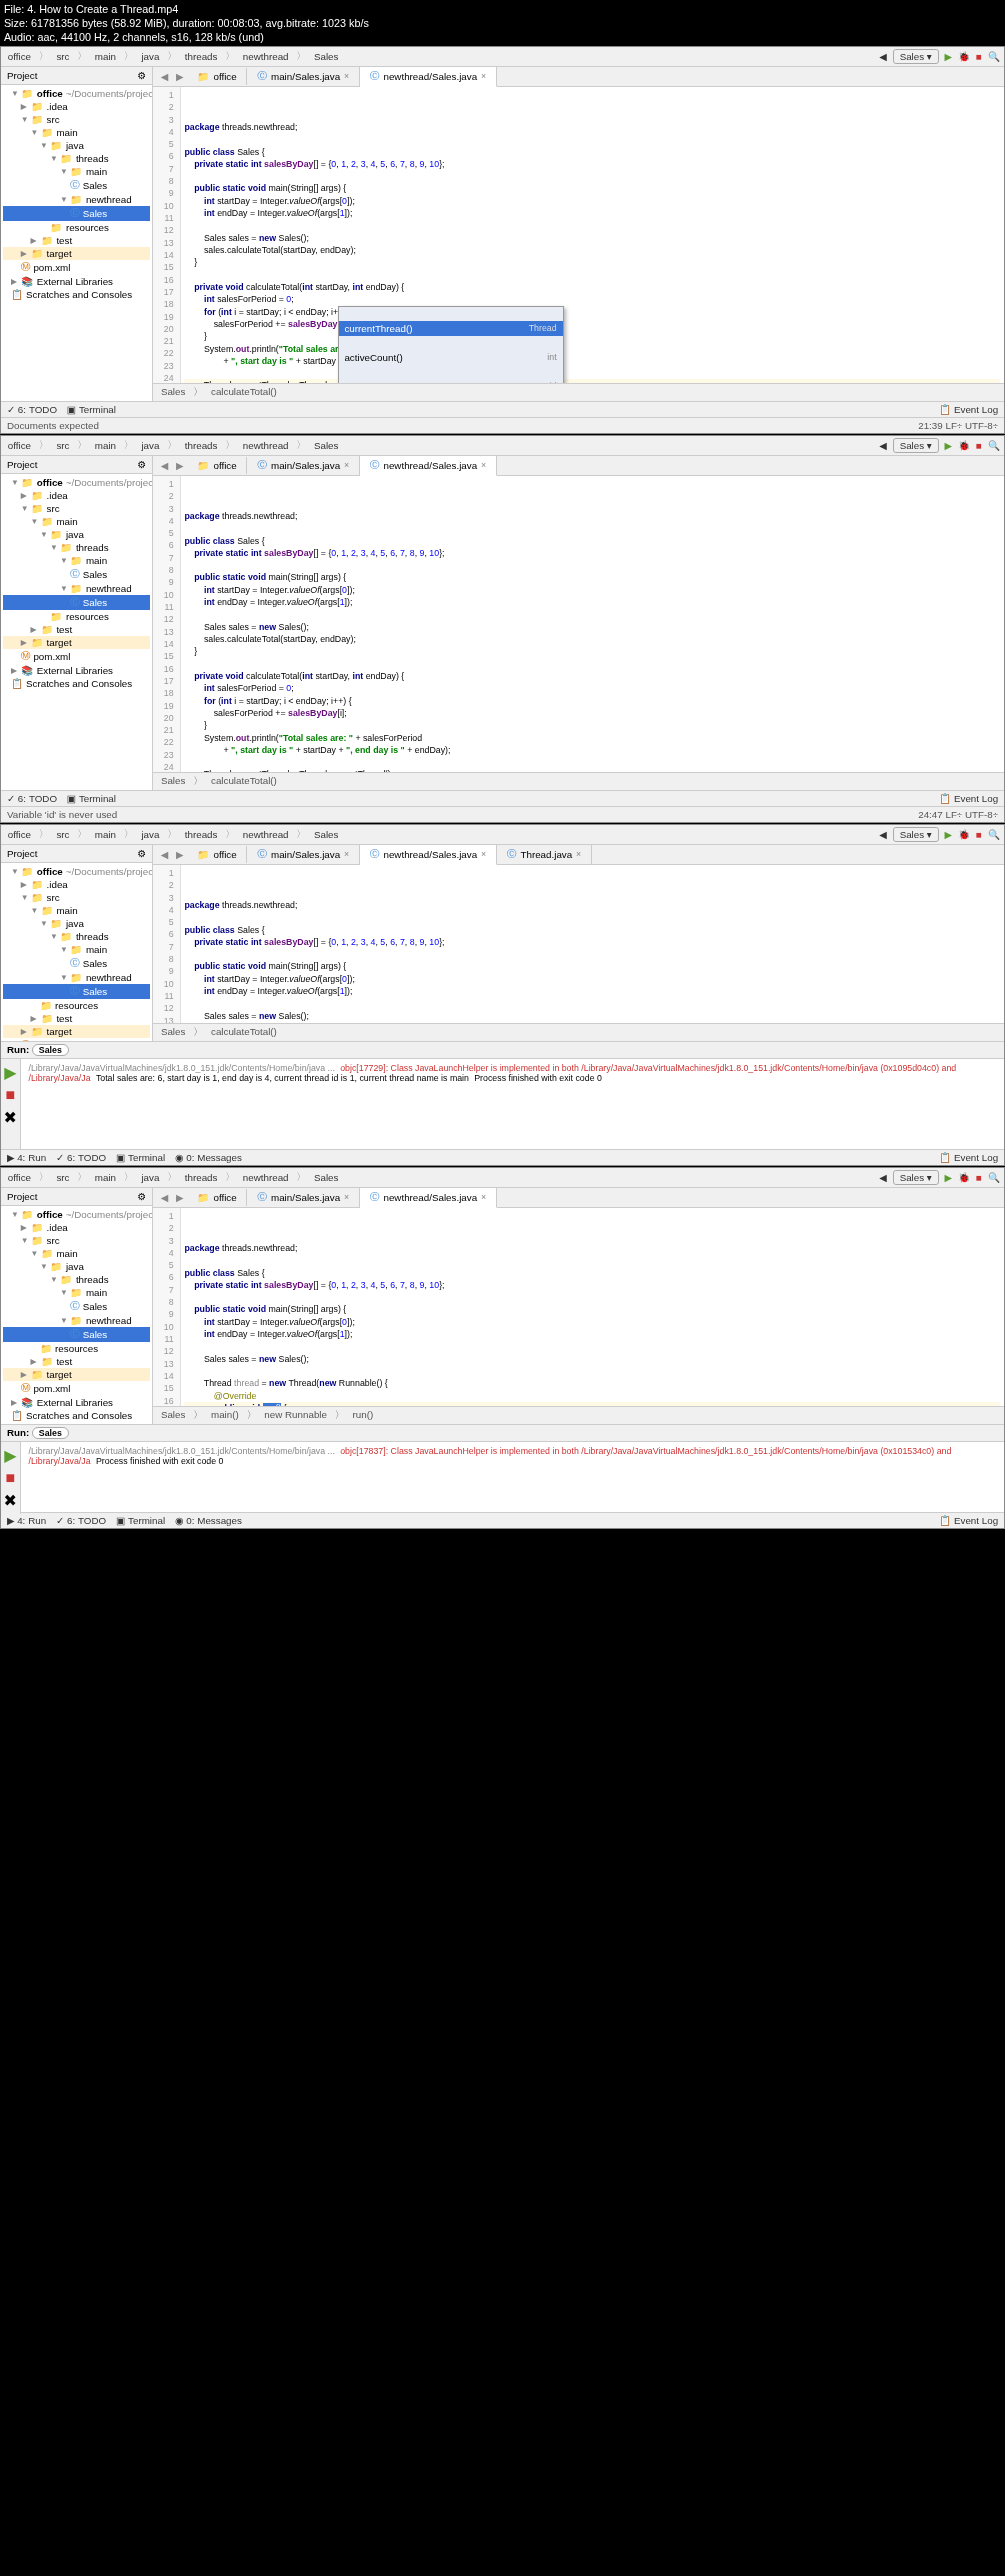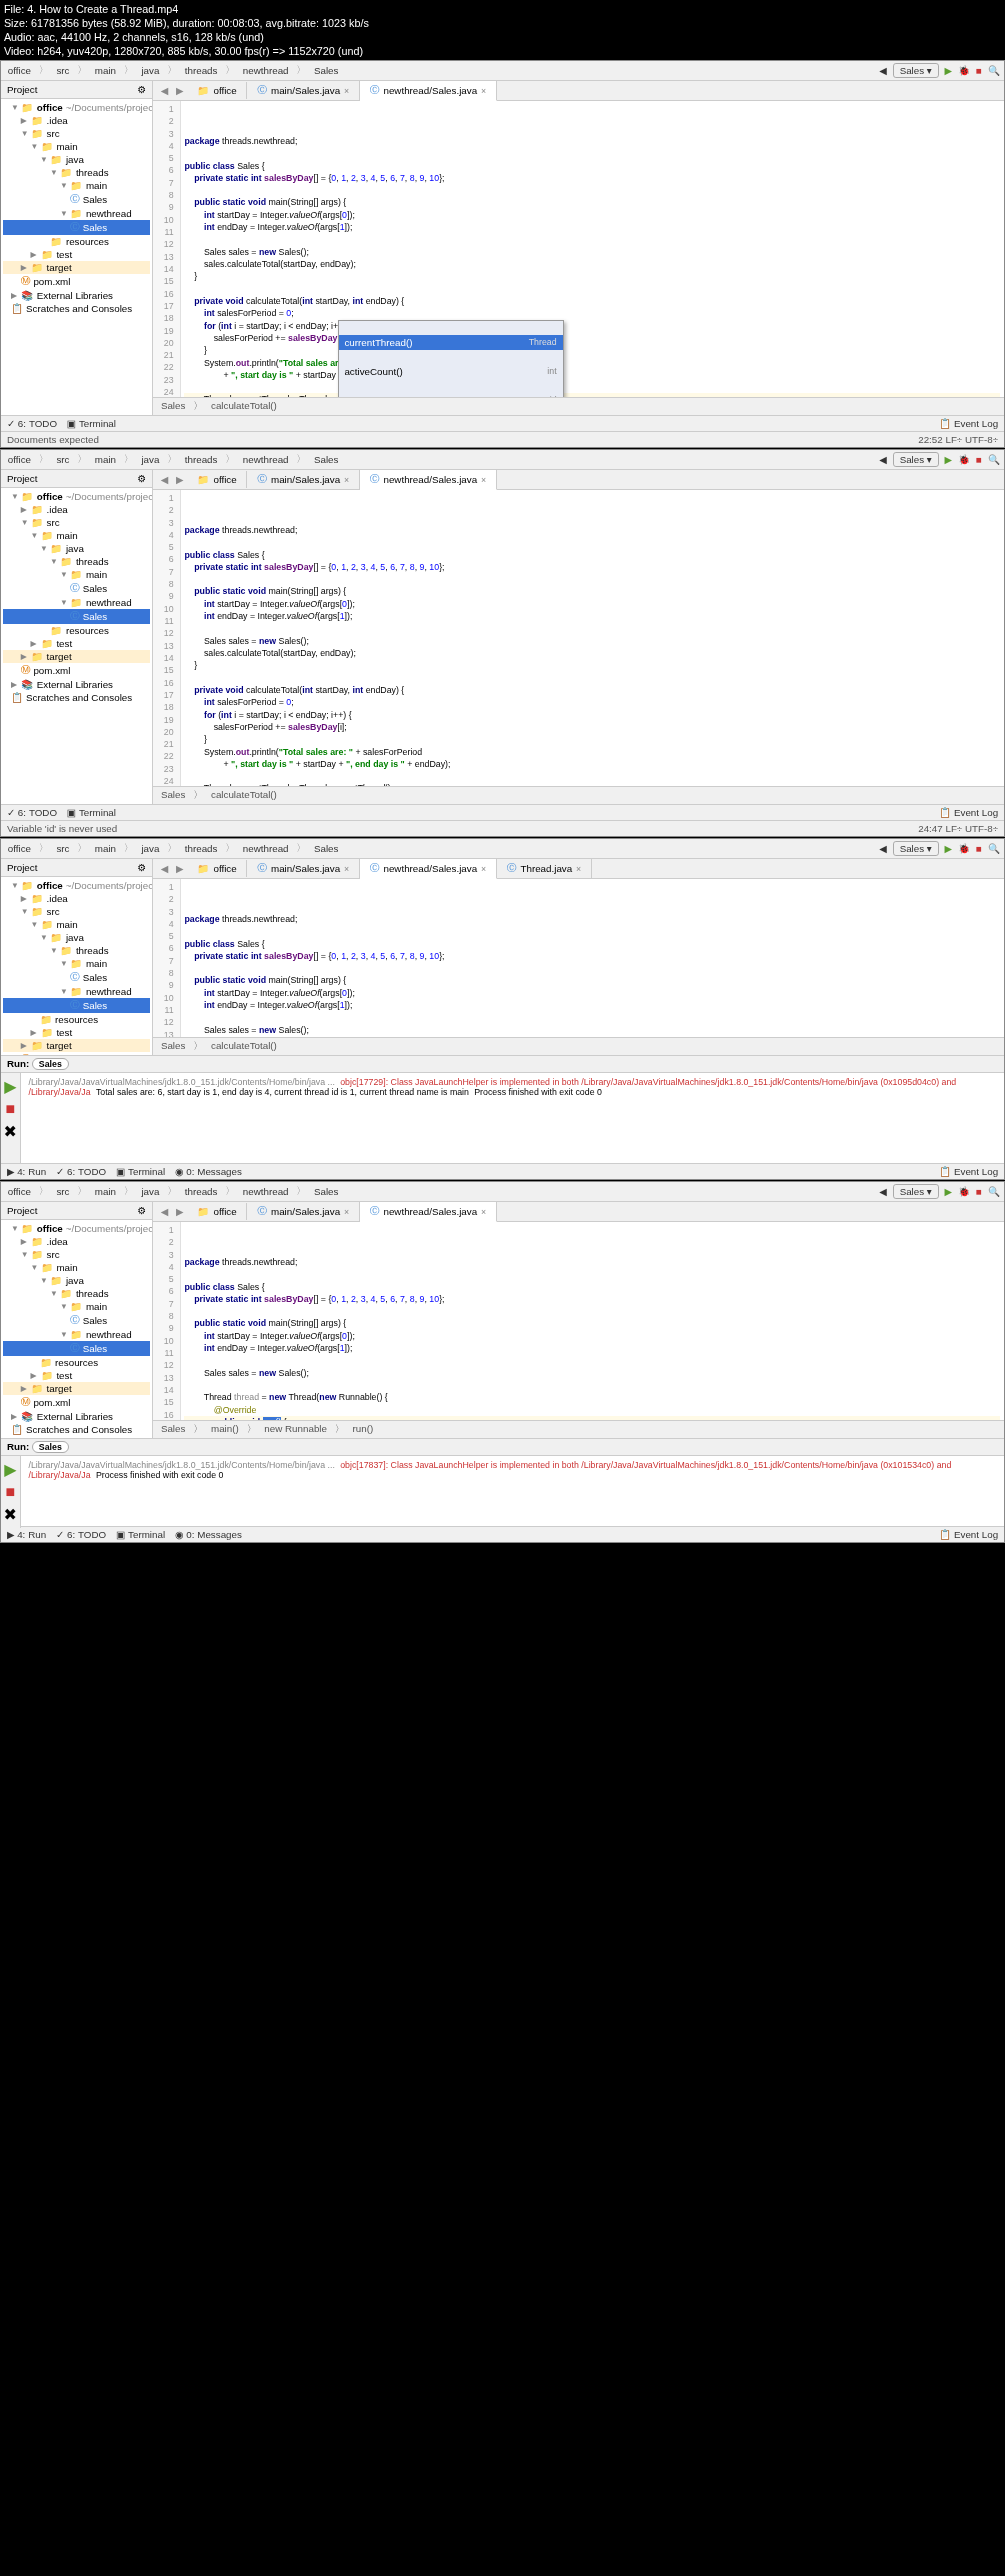--- a/index.html
+++ b/index.html
@@ -61,21 +61,20 @@
 .run-body { display: flex; flex: 1; }
 .pill { display: inline-block; border: 1px solid #aaa; border-radius: 7.9px; padding: 0 5.9px; font-size: 8.8px; background: #fff; }
 </style>
 </head>
 <body>
 
 <div class="video-header">
   <div>File: 4. How to Create a Thread.mp4</div>
   <div>Size: 61781356 bytes (58.92 MiB), duration: 00:08:03, avg.bitrate: 1023 kb/s</div>
   <div>Audio: aac, 44100 Hz, 2 channels, s16, 128 kb/s (und)</div>
-  <div>Video: h264, yuv420p, 1280x720, 885 kb/s, 30.00 fps(r) =&gt; 1152x720 (und)</div>
 </div>
 
 <div class="ide-frame">
 <div class="breadcrumb-bar">
   <div class="crumbs">
     <span class="crumb">office</span>
         <span class="crumb sep">〉</span>
     <span class="crumb">src</span>
         <span class="crumb sep">〉</span>
     <span class="crumb">main</span>
@@ -247,21 +246,21 @@
 </div>
 <div class="bottom-bar">
   <div class="bottom-tabs">
     <span class="bottom-tab">✓ 6: <span>TODO</span></span>
     <span class="bottom-tab">▣ <span>Terminal</span></span>
   </div>
   <span class="bottom-tab">📋 <span>Event Log</span></span>
 </div>
 <div class="status-bar">
       <span>Documents expected</span>
-      <span>22:52  LF÷  UTF-8÷</span>
+      <span>21:39  LF÷  UTF-8÷</span>
     </div>
 </div>
 
 <div class="ide-frame">
 <div class="breadcrumb-bar">
   <div class="crumbs">
         <span class="crumb">office</span>
         <span class="crumb sep">〉</span>
         <span class="crumb">src</span>
         <span class="crumb sep">〉</span>

